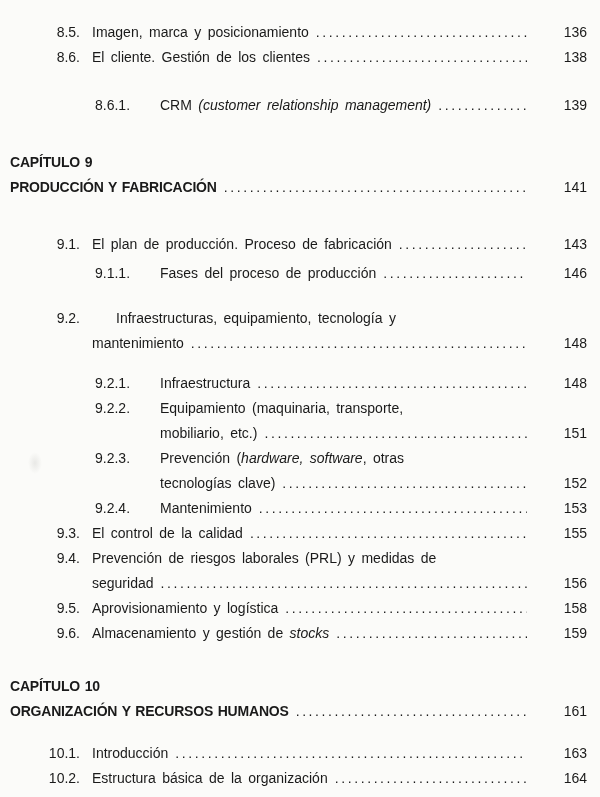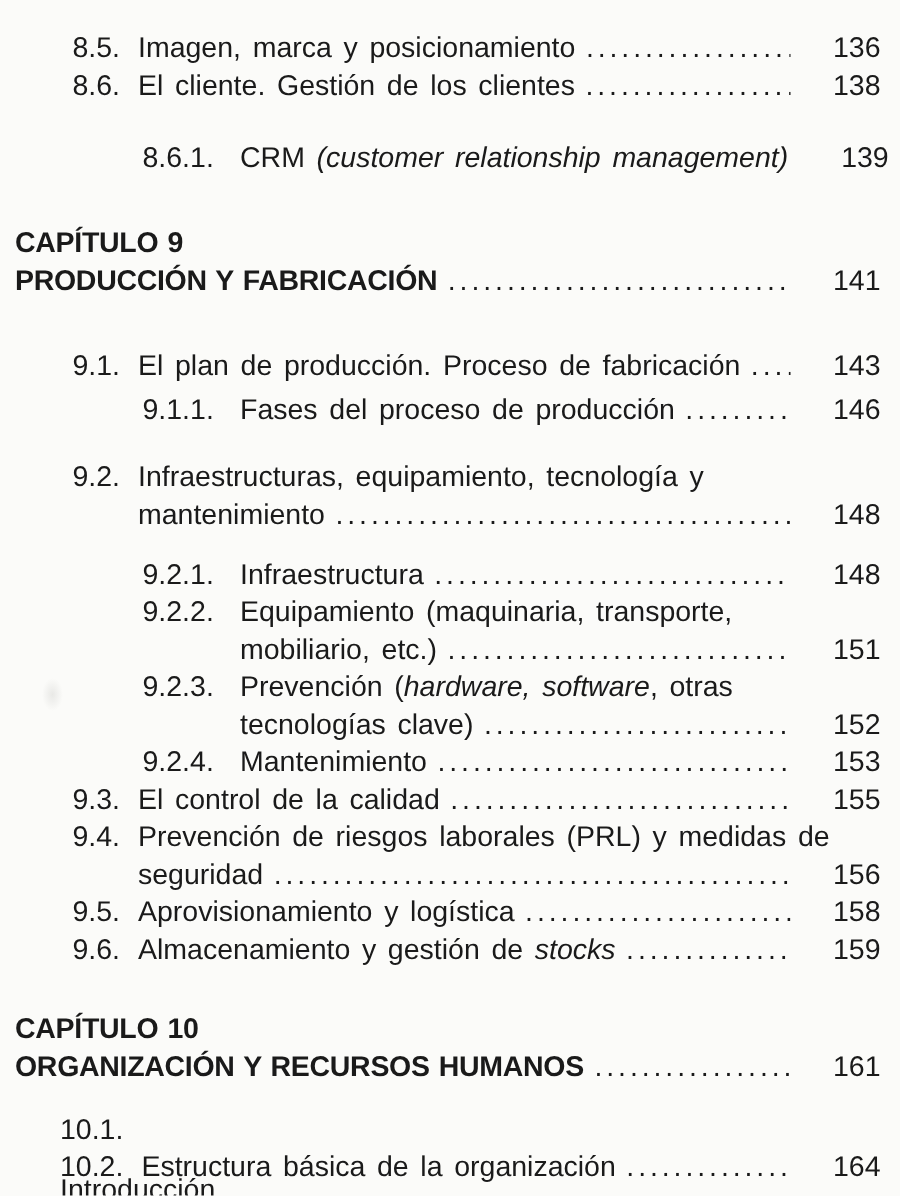--- a/index.html
+++ b/index.html
@@ -6,21 +6,21 @@
   body {
     width: 600px; height: 797px;
     background: #fbfbf9;
     color: #1a1a1a;
     font-family: "Liberation Sans", "DejaVu Sans", sans-serif;
     overflow: hidden;
     position: relative;
   }
   #toc {
     padding: 20px 13px 0 10px;
-    font-size: 19px;
+    font-size: 14px;
   }
   .row {
     display: flex;
     align-items: baseline;
     height: 25px;
     line-height: 25px;
     white-space: nowrap;
   }
   .num {
     flex: 0 0 40px;
@@ -100,21 +100,21 @@
       <span class="txt"><span>El plan de producción. Proceso de fabricación</span></span>
       <span class="dots">......................................................................................................................................................</span>
       <span class="page">143</span>
     </div>
     <div class="row entry l2" style="margin-top: 4px;">
       <span class="num">9.1.1.</span>
       <span class="txt"><span>Fases del proceso de producción</span></span>
       <span class="dots">......................................................................................................................................................</span>
       <span class="page">146</span>
     </div>
-    <div class="row entry l1" style="margin-top: 20px;">
+    <div class="row entry l1" style="margin-top: 20px; gap: 24px;">
       <span class="num">9.2.</span>
       <span class="txt"><span>Infraestructuras, equipamiento, tecnología y</span></span>
       <span class="dots"></span>
       <span class="page"></span>
     </div>
     <div class="row cont l1">
       <span class="spacer1"></span>
       <span class="txt"><span>mantenimiento</span></span>
       <span class="dots">......................................................................................................................................................</span>
       <span class="page">148</span>
@@ -188,21 +188,21 @@
     <div class="row heading" style="margin-top: 28px;">
       <span class="txt"><span>CAPÍTULO 10</span></span>
       <span class="dots"></span>
       <span class="page"></span>
     </div>
     <div class="row heading">
       <span class="txt"><span>ORGANIZACIÓN Y RECURSOS HUMANOS</span></span>
       <span class="dots">......................................................................................................................................................</span>
       <span class="page">161</span>
     </div>
-    <div class="row entry l1" style="margin-top: 17px; flex-direction: column;">
+    <div class="row entry l1" style="margin-top: 17px;">
       <span class="num">10.1.</span>
       <span class="txt"><span>Introducción</span></span>
       <span class="dots">......................................................................................................................................................</span>
       <span class="page">163</span>
     </div>
     <div class="row entry l1">
       <span class="num">10.2.</span>
       <span class="txt"><span>Estructura básica de la organización</span></span>
       <span class="dots">......................................................................................................................................................</span>
       <span class="page">164</span>

